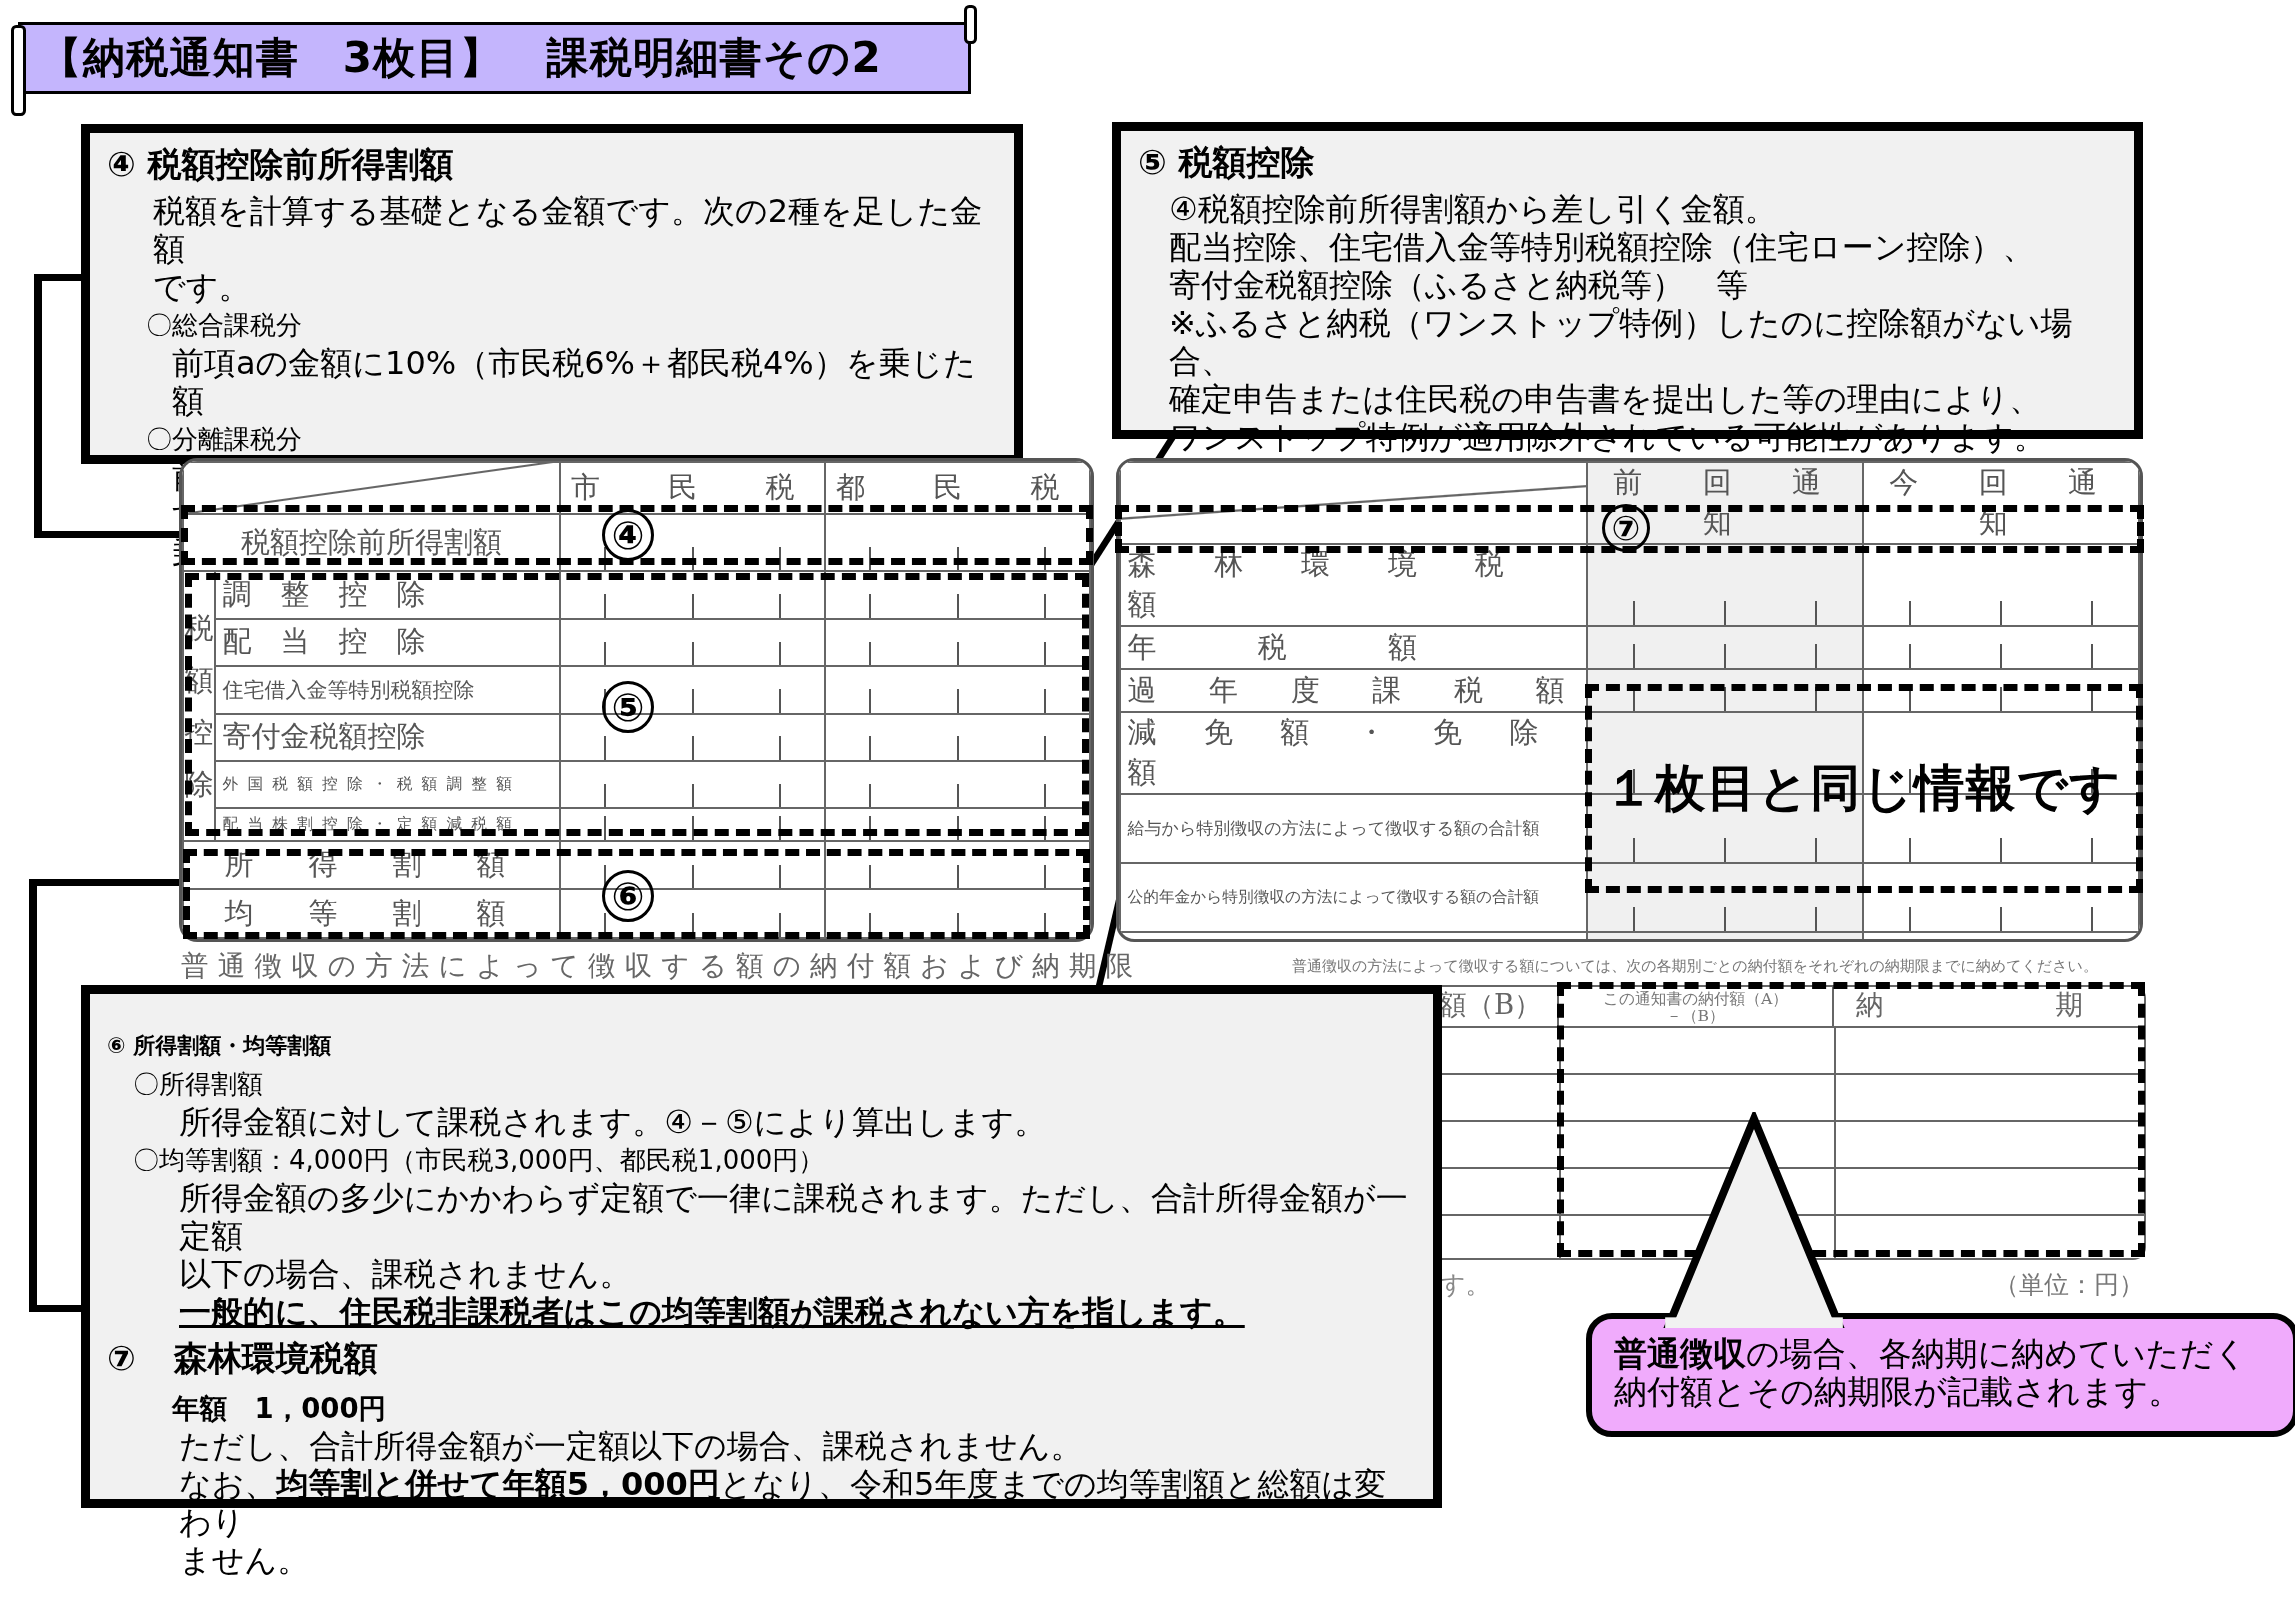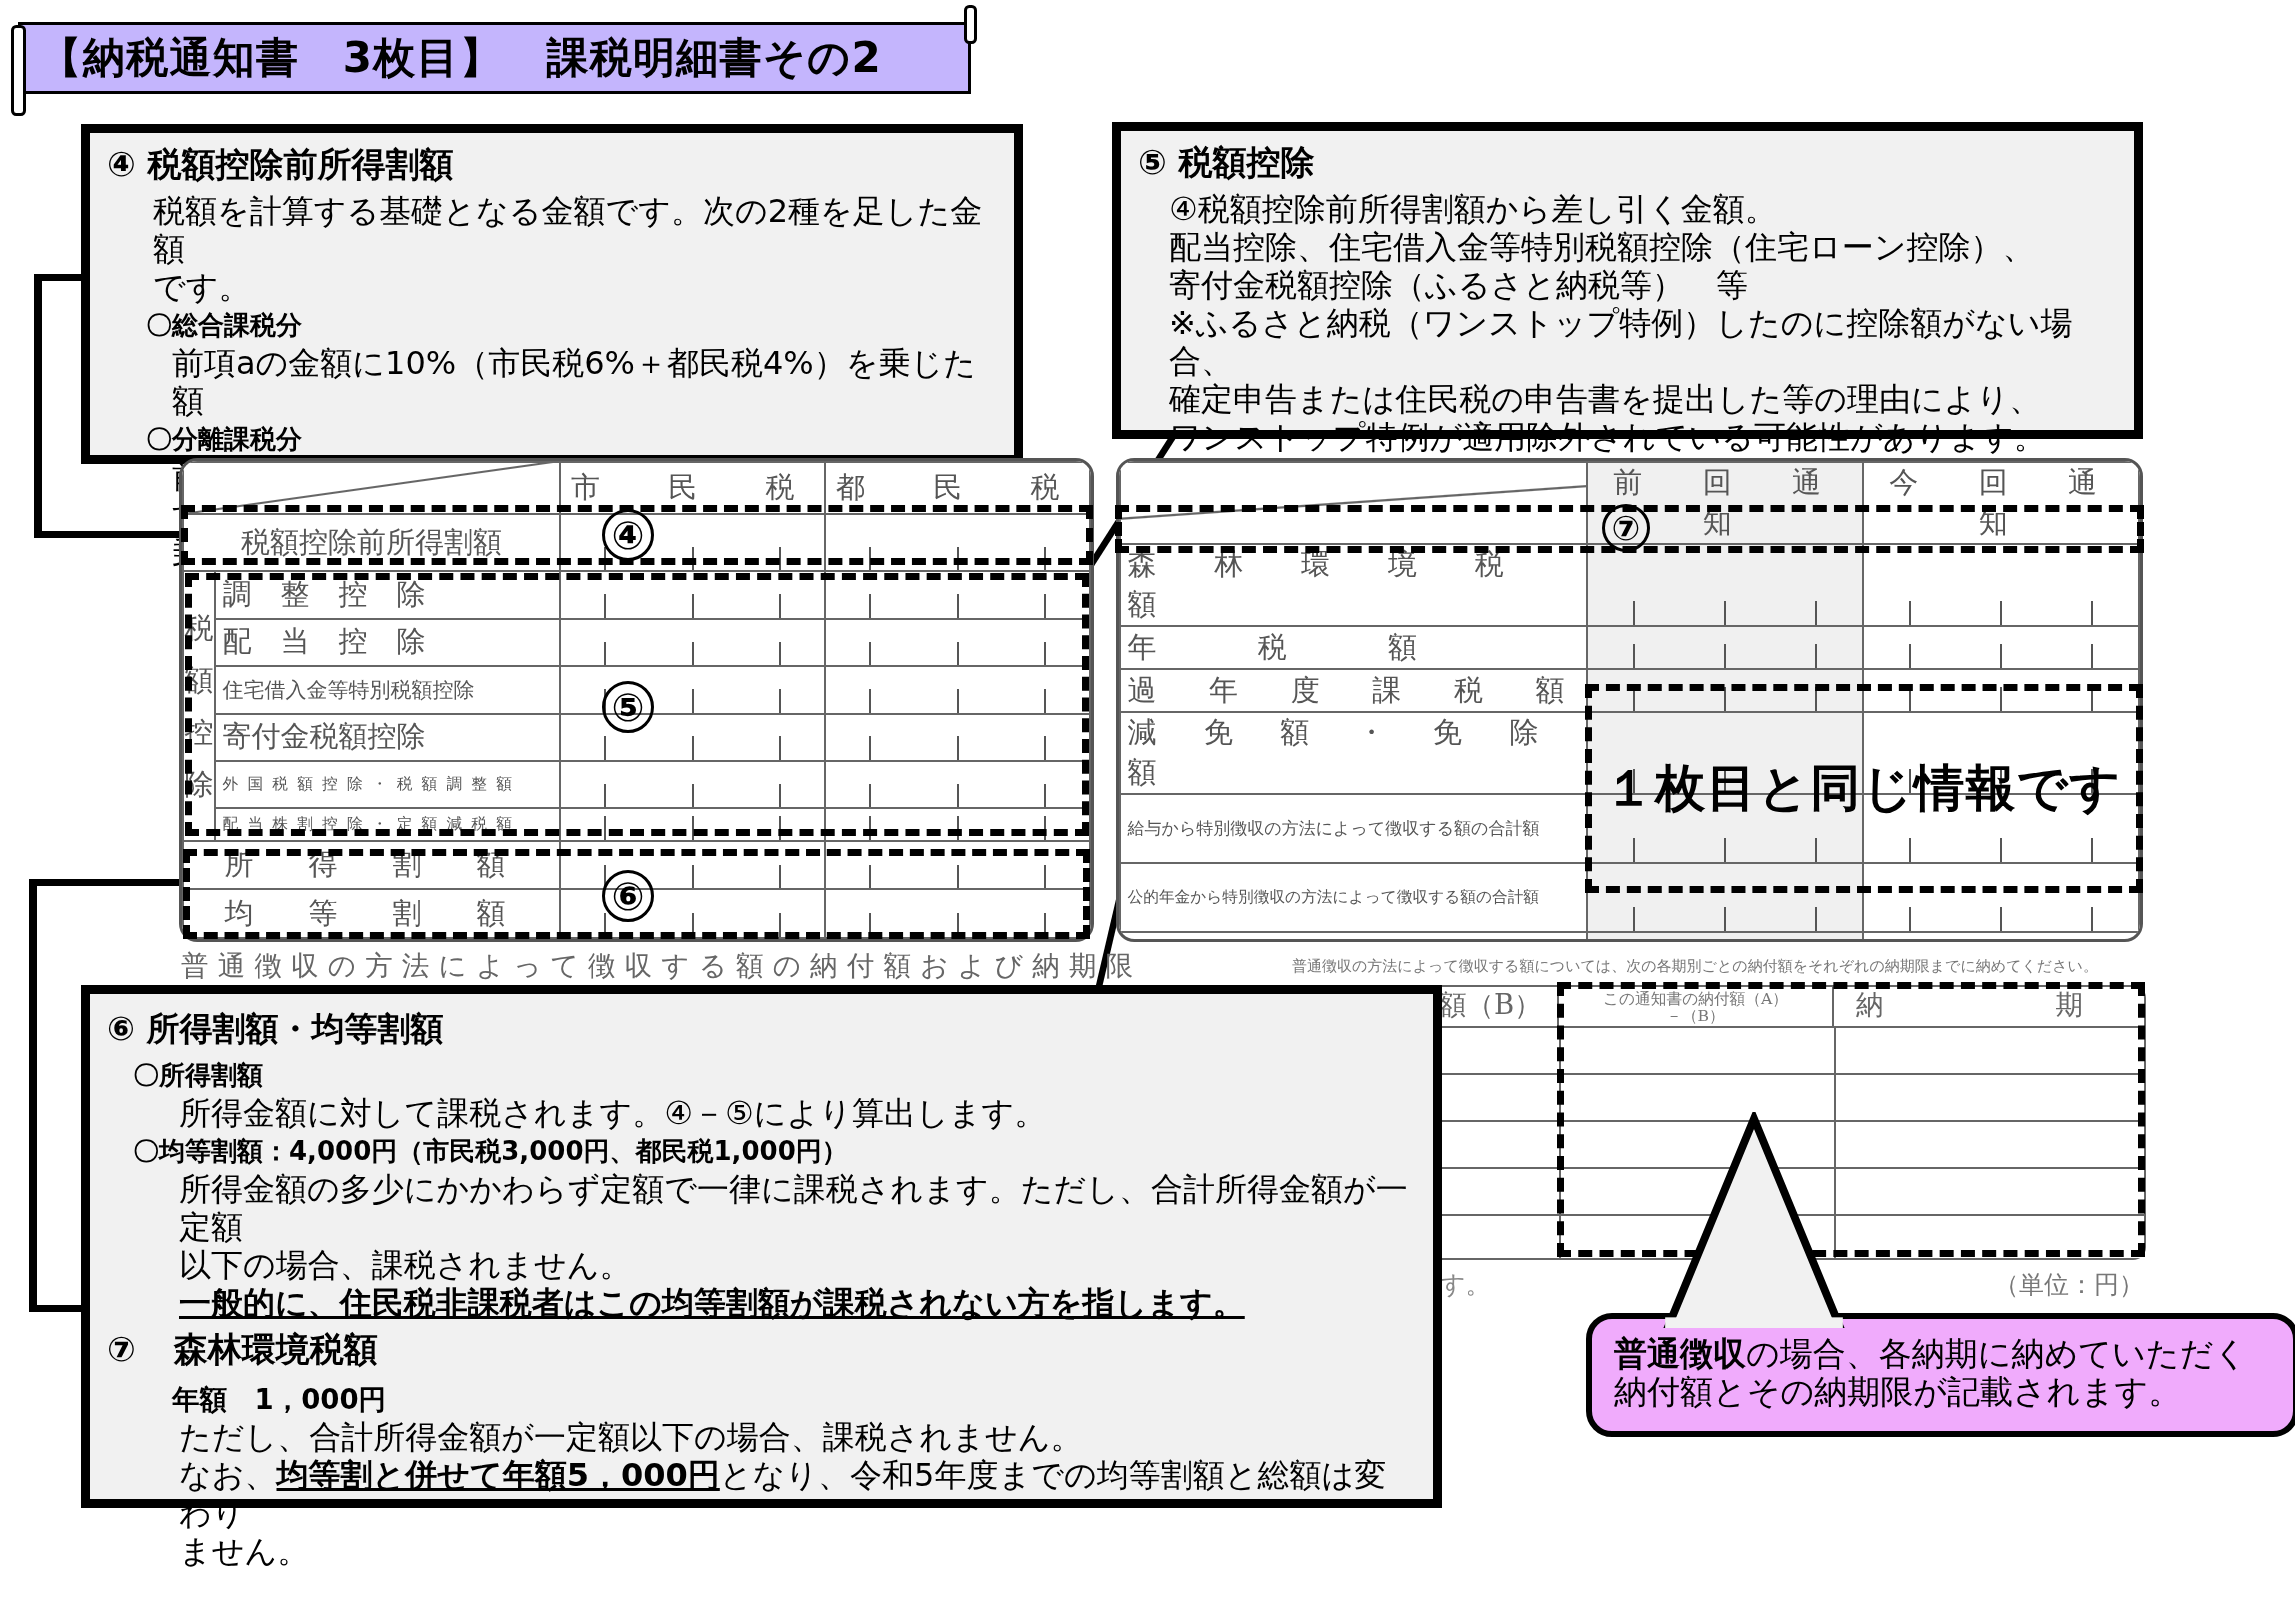--- a/index.html
+++ b/index.html
@@ -11,21 +11,21 @@
        display:flex;align-items:center;padding-left:18.3px;}
   .title-banner .scroll-left{position:absolute;left:-10.5px;top:0;width:9.2px;height:85px;border:3.3px solid #000;border-radius:5.2px;background:#fff;}
   .title-banner .scroll-right{position:absolute;right:-9.2px;top:-19.6px;width:7.9px;height:33px;border:3.3px solid #000;border-radius:5.2px;background:#fff;}
   .title-text{font-size:42px;font-weight:bold;letter-spacing:1.3px;}
   
   .exbox{background:#f1f1f1;border:9.2px solid #000;padding:9.2px 17px;}
   .exbox h2{margin:0 0 3.9px 0;font-size:34px;font-weight:bold;}
   .exbox p{margin:0;font-size:32px;line-height:38px;}
   .ind1{padding-left:46px;}
   .ind2{padding-left:65px;}
-  .sub{font-weight:bold;padding-left:46px;font-size:26px;line-height:38px;}
+  .sub{font-weight:normal;padding-left:46px;font-size:26px;line-height:38px;}
   .u{text-decoration:underline;text-decoration-thickness:2.6px;}
   
   .form{border:3.3px solid #555;border-radius:18.3px;background:#fff;overflow:hidden;}
   .form table{border-collapse:collapse;width:100%;height:100%;}
   .form td,.form th{border:2px solid #666;color:#555;font-family:"DejaVu Serif","Liberation Serif",serif;font-weight:normal;font-size:29px;padding:0 6.5px;}
   .form .cell{position:relative;}
   .ticks{position:absolute;left:0;right:0;bottom:0;height:23.6px;display:flex;justify-content:space-around;}
   .ticks i{display:block;width:2px;height:23.6px;background:#555;}
   .shade{background:#f0f0f0;}
   .dash{border:7.9px dashed #000;}
@@ -388,21 +388,21 @@
   <div class="abs" style="left:399px;top:0;right:0;height:41px;border-bottom:2.6px solid #666;font-family:'DejaVu Serif',serif;color:#666;font-size:27.5px;letter-spacing:39px;text-align:center;">納　　期　　限</div>
   <div class="abs" style="left:0;top:41px;right:0;height:230px;background:repeating-linear-gradient(to bottom,#fff 0,#fff 45px,#666 45px,#666 47px);"></div>
   <div class="abs" style="left:124px;top:41px;width:2px;height:230px;background:#666;"></div>
   <div class="abs" style="left:399px;top:41px;width:2px;height:230px;background:#666;"></div>
 </div>
 <div class="abs dash" style="left:1557px;top:982px;width:588px;height:275px;"></div>
 <div class="abs" style="left:1994px;top:1268px;font-family:'DejaVu Serif',serif;color:#777;font-size:25px;">（単位：円）</div>
 <div class="abs" style="left:1440px;top:1268px;font-family:'DejaVu Serif',serif;color:#888;font-size:25px;">す。</div>
 
 <div class="abs exbox" style="left:81px;top:985px;width:1361px;height:523px;padding-top:13px;">
-  <h2 style="font-size:33px;">⑥ 所得割額・均等割額</h2>
+  <h2 style="font-size:22px;margin-top:24px;">⑥ 所得割額・均等割額</h2>
   <div class="sub" style="padding-left:26px;">〇所得割額</div>
   <p style="padding-left:72px;">所得金額に対して課税されます。④－⑤により算出します。</p>
   <div class="sub" style="padding-left:26px;">〇均等割額：4,000円（市民税3,000円、都民税1,000円）</div>
   <p style="padding-left:72px;">所得金額の多少にかかわらず定額で一律に課税されます。ただし、合計所得金額が一定額</p>
   <p style="padding-left:72px;">以下の場合、課税されません。</p>
   <p style="padding-left:72px;font-weight:bold;"><span class="u">一般的に、住民税非課税者はこの均等割額が課税されない方を指します。</span></p>
   <h2 style="margin-top:5.2px;font-size:34px;">
     <span>⑦</span>
     <span style="margin-left:26px;">森林環境税額</span>
   </h2>

